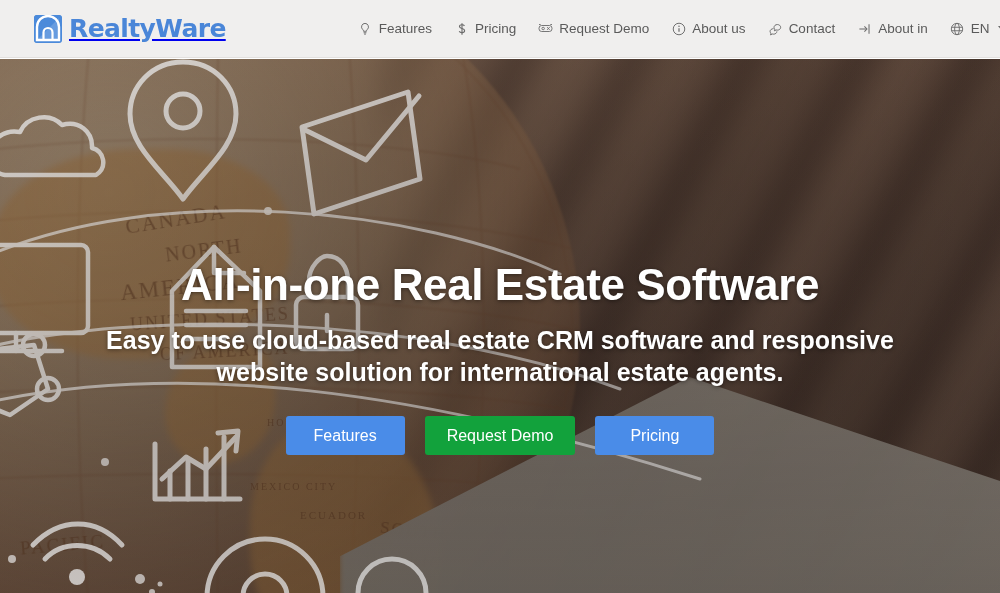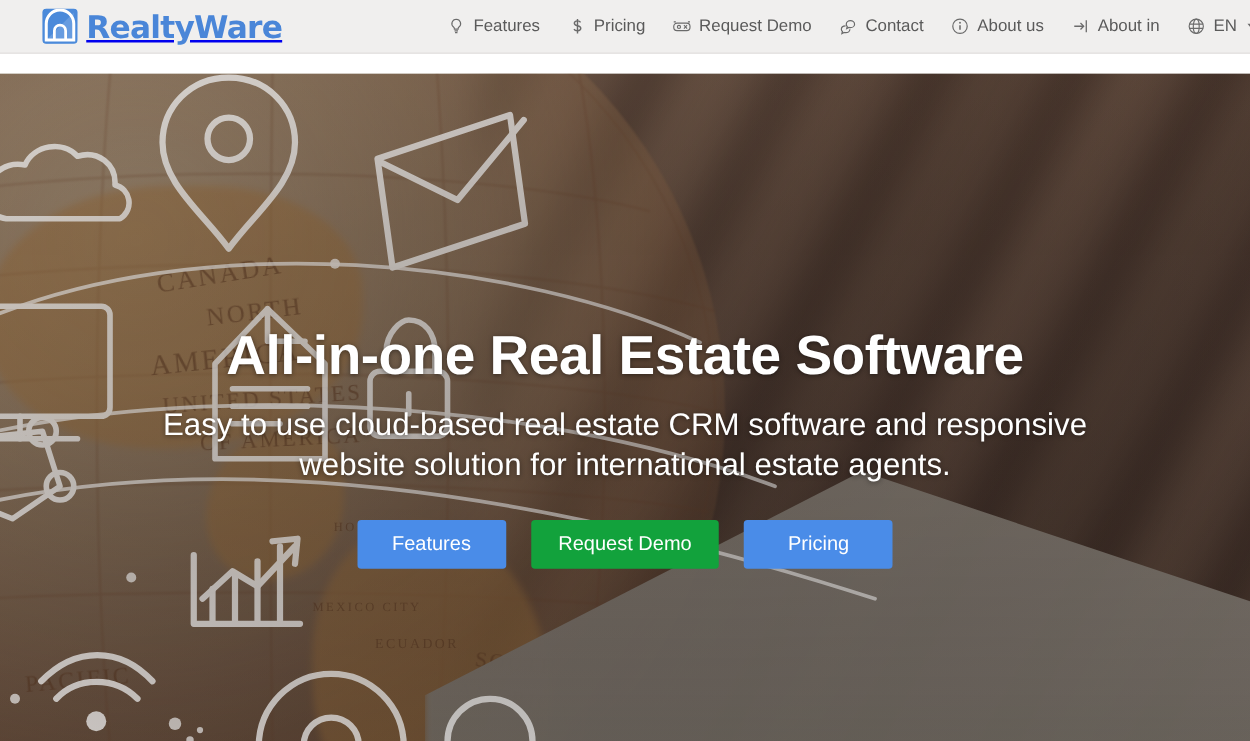--- a/index.html
+++ b/index.html
@@ -10,21 +10,21 @@
     overflow: hidden;
     font-family: "Liberation Sans", sans-serif;
     background: #ffffff;
   }
 
   
   #header {
     position: absolute;
     top: 0; left: 0;
     width: 1000px;
-    height: 43px;
+    height: 58px;
     background: #f0efee;
     border-bottom: 1px solid #e2e0de;
     display: flex;
     align-items: center;
     z-index: 30;
   }
 
   #brand {
     display: flex;
     align-items: center;
@@ -223,21 +223,21 @@
     color: #ffffff;
     letter-spacing: -0.4px;
     text-shadow: 0 1px 4px rgba(0,0,0,0.45);
   }
 
   #hero-sub {
     margin: 13px auto 0 auto;
     width: 830px;
     font-size: 25px;
     line-height: 32px;
-    font-weight: 400;
+    font-weight: 700;
     color: #ffffff;
     text-shadow: 0 1px 4px rgba(0,0,0,0.45);
   }
 
   #hero-buttons {
     margin-top: 28px;
     display: flex;
     justify-content: center;
     gap: 20px;
   }
@@ -306,37 +306,37 @@
           <circle cx="6.2" cy="8" r="1.5"></circle>
           <path d="M11 6.4l3 3.2M14 6.4l-3 3.2"></path>
           <path d="M1.2 3.2h2M14.8 3.2h2"></path>
         </svg>
       </span>
       <span class="nav-label">Request Demo</span>
     </div>
 
     <div class="nav-item">
       <span class="nav-ico">
-        <svg width="15" height="14" viewBox="0 0 17 16" fill="none" stroke="currentColor" stroke-width="1.1">
-          <path d="M10.6 9.3c2.1 0 3.8-1.4 3.8-3.2S12.7 2.9 10.6 2.9 6.8 4.3 6.8 6.1c0 .8.3 1.5.9 2.1l-.5 1.9 2-1c.4.1.9.2 1.4.2z"></path>
-          <path d="M6.2 7.6C4 7.7 2.3 9 2.3 10.7c0 .8.4 1.6 1 2.1l-.5 1.9 2.1-1c.4.1.9.2 1.4.2 2.1 0 3.8-1.4 3.8-3.2"></path>
-        </svg>
-      </span>
-      <span class="nav-label">Contact</span>
-    </div>
-
-    <div class="nav-item">
-      <span class="nav-ico">
         <svg width="14" height="14" viewBox="0 0 16 16" fill="none" stroke="currentColor" stroke-width="1.1">
           <circle cx="8" cy="8" r="6.6"></circle>
           <path d="M8 7.1v4.1" stroke-width="1.4"></path>
           <circle cx="8" cy="4.8" r="0.85" fill="currentColor" stroke="none"></circle>
         </svg>
       </span>
       <span class="nav-label">About us</span>
+    </div>
+
+    <div class="nav-item">
+      <span class="nav-ico">
+        <svg width="15" height="14" viewBox="0 0 17 16" fill="none" stroke="currentColor" stroke-width="1.1">
+          <path d="M10.6 9.3c2.1 0 3.8-1.4 3.8-3.2S12.7 2.9 10.6 2.9 6.8 4.3 6.8 6.1c0 .8.3 1.5.9 2.1l-.5 1.9 2-1c.4.1.9.2 1.4.2z"></path>
+          <path d="M6.2 7.6C4 7.7 2.3 9 2.3 10.7c0 .8.4 1.6 1 2.1l-.5 1.9 2.1-1c.4.1.9.2 1.4.2 2.1 0 3.8-1.4 3.8-3.2"></path>
+        </svg>
+      </span>
+      <span class="nav-label">Contact</span>
     </div>
 
     <div class="nav-item">
       <span class="nav-ico">
         <svg width="14" height="14" viewBox="0 0 16 16" fill="none" stroke="currentColor" stroke-width="1.2">
           <path d="M1.6 8h8.2"></path>
           <path d="M7.3 5.1L10.2 8l-2.9 2.9"></path>
           <path d="M12.6 2.6v10.8"></path>
         </svg>
       </span>

